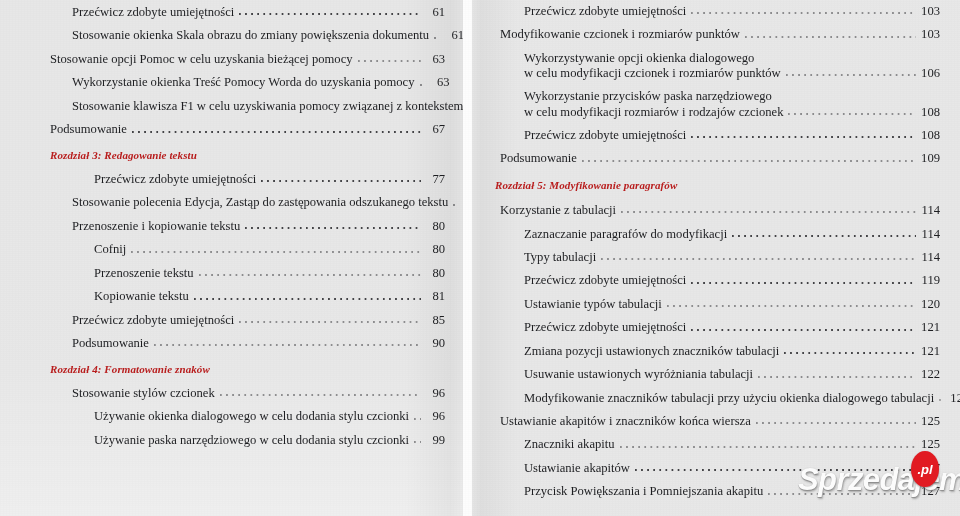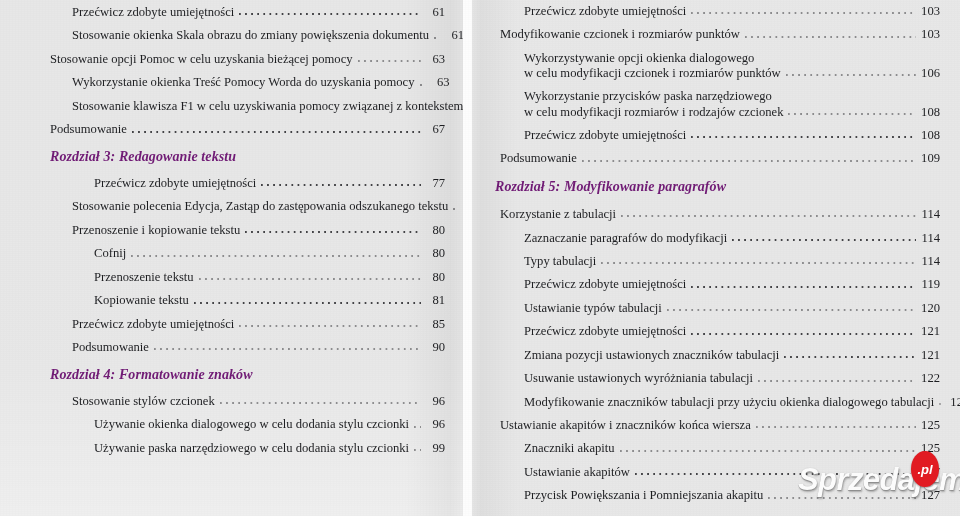--- a/index.html
+++ b/index.html
@@ -93,22 +93,22 @@
     position: absolute;
     inset: 0;
     padding: 0;
   }
   .page-left  .toc { padding: 6px 18px 0 50px; }
   .page-right .toc { padding: 5px 20px 0 28px; }
 
   .chapter {
     font-weight: bold;
     font-style: italic;
-    font-size: 14px;
-    color: #701a75;
+    font-size: 11px;
+    color: #b91c1c;
     letter-spacing: .1px;
     margin: 13px 0 12px 0;
     white-space: nowrap;
   }
   .page-right .chapter { margin: 14px 0 13px -5px; }
 
   .entry {
     display: flex;
     align-items: flex-end;
     font-size: 12.6px;

